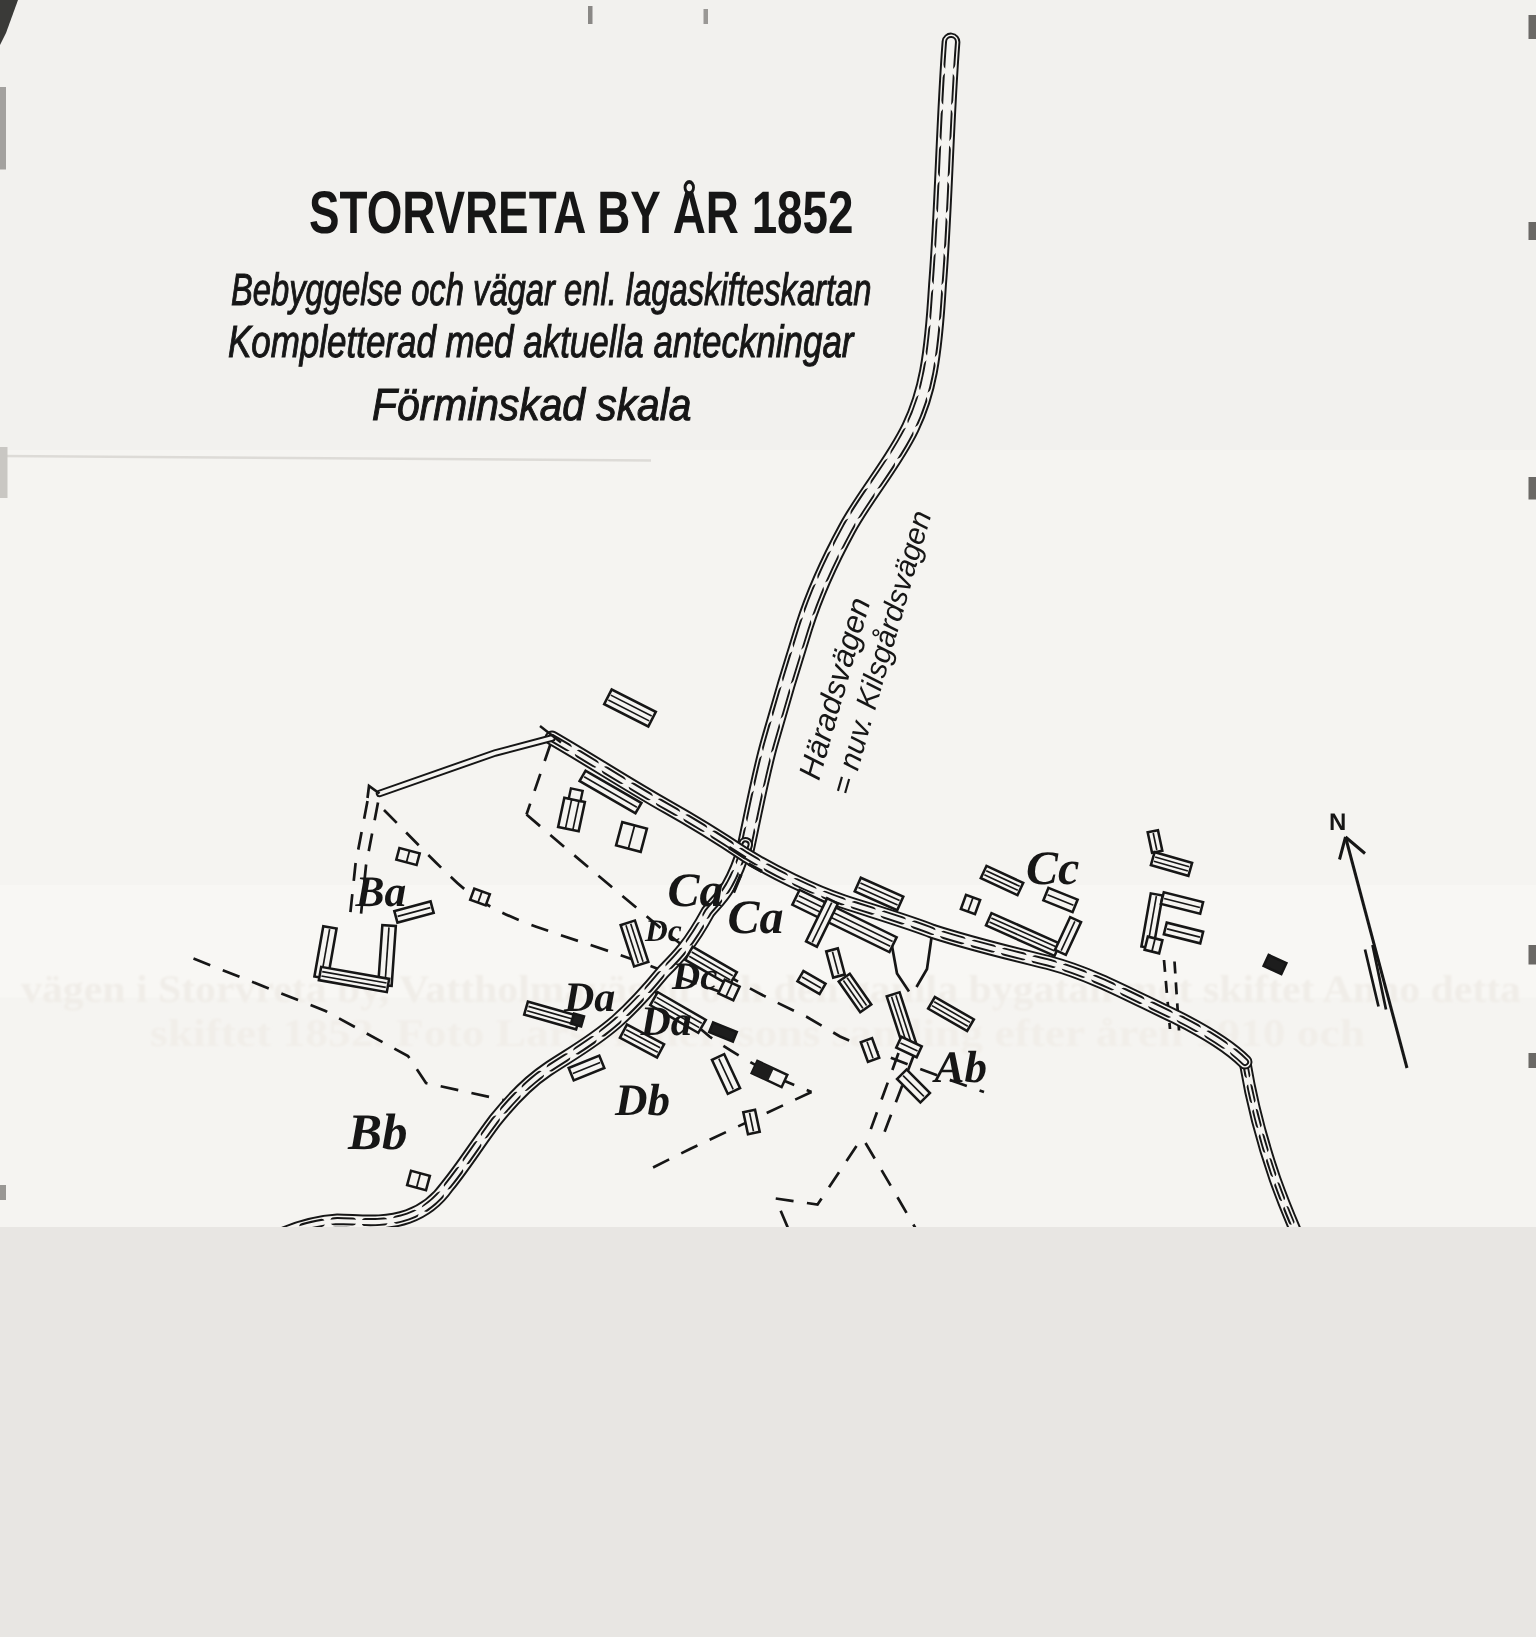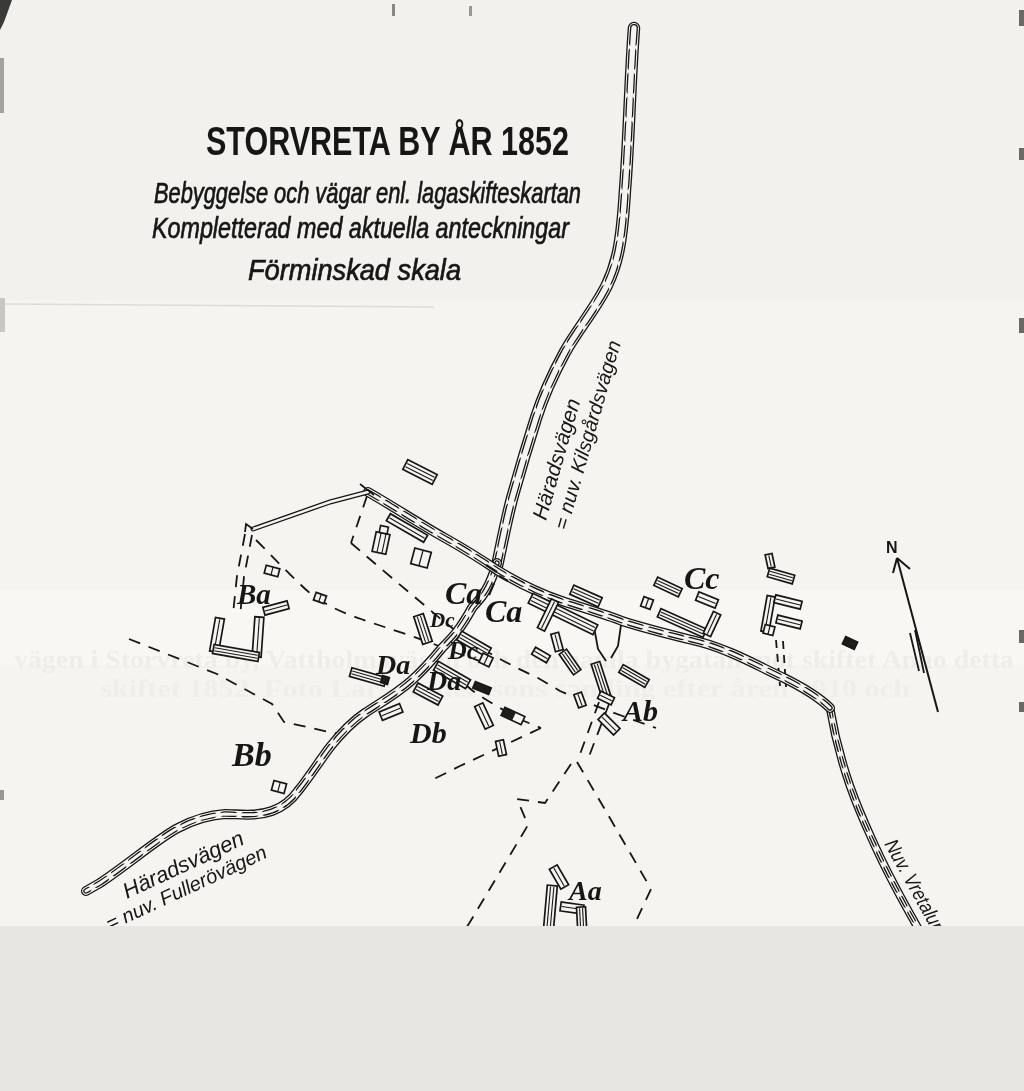--- a/index.html
+++ b/index.html
@@ -1,15 +1,15 @@
 <!DOCTYPE html>
 <html><head><meta charset="utf-8"><title>Storvreta by 1852</title>
 <style>
 html,body{margin:0;padding:0;background:#e8e6e3;}
-#page{width:1024px;height:926px;position:relative;overflow:hidden;font-family:"Liberation Sans",sans-serif;}
+#page{width:1024px;height:818px;position:relative;overflow:hidden;font-family:"Liberation Sans",sans-serif;}
 </style></head><body>
 <div id="page">
 <svg width="1024" height="1091" viewBox="0 0 1024 1091">
 <defs>
         <filter id="bl">
           <feGaussianBlur stdDeviation="0.55"></feGaussianBlur>
         </filter>
       </defs>
 
 <rect x="0" y="0" width="1024" height="1091" fill="#f5f4f1"></rect>

